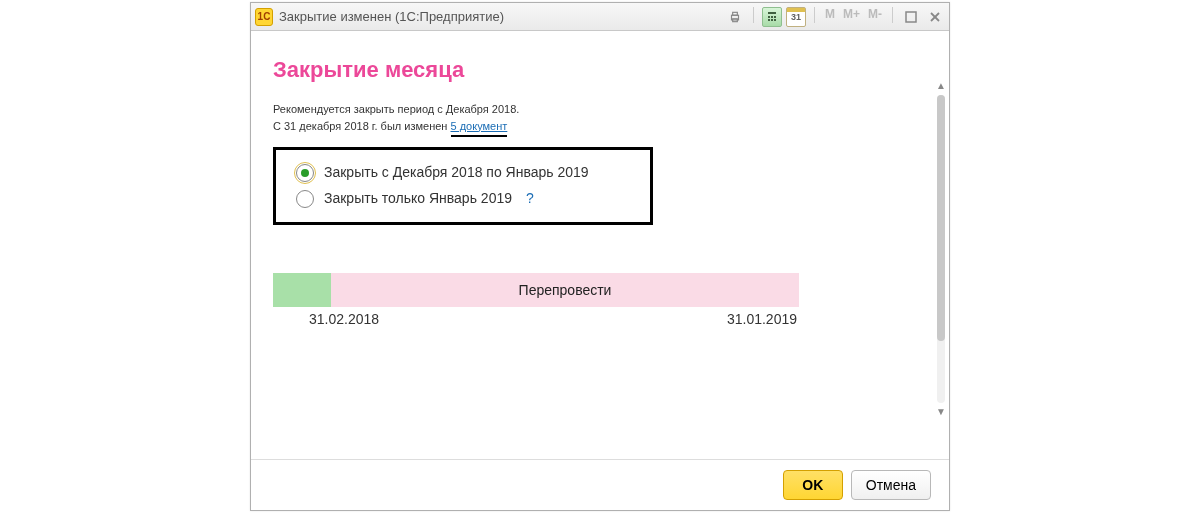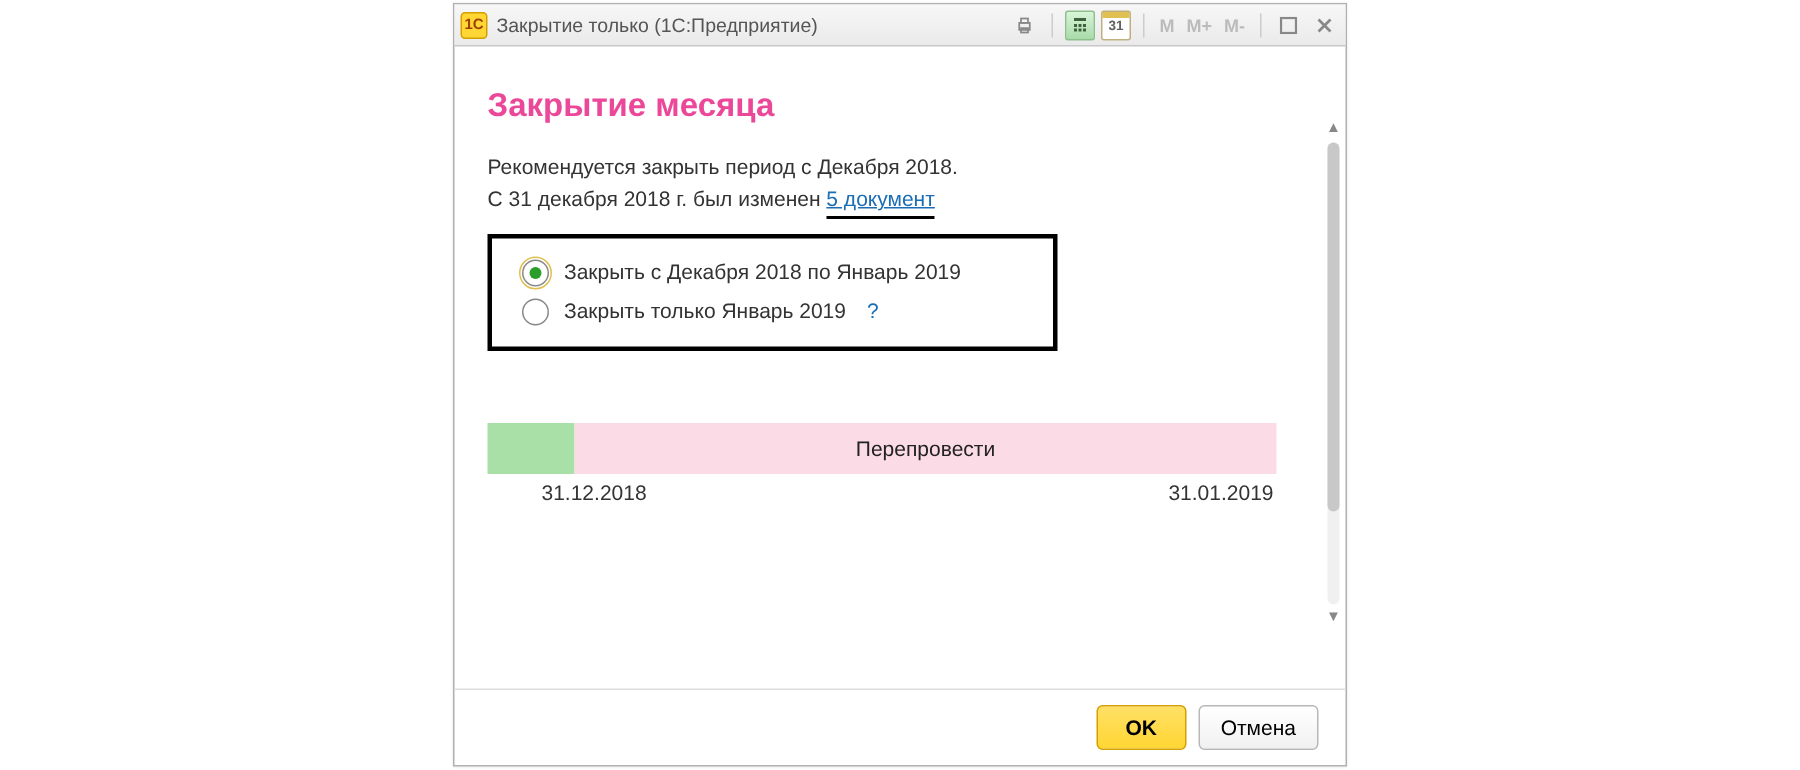--- a/index.html
+++ b/index.html
@@ -8,21 +8,21 @@
     padding: 0;
     font-family: Arial, sans-serif;
     background: #fff;
     width: 1200px;
     height: 513px;
     display: flex;
     align-items: center;
     justify-content: center;
   }
   .window {
-    width: 596px;
+    width: 700px;
     border: 1px solid #b0b0b0;
     background: #fff;
     box-shadow: 0 0 2px rgba(0,0,0,0.1);
   }
   .titlebar {
     height: 28px;
     background: linear-gradient(#f7f7f7, #eaeaea);
     border-bottom: 1px solid #c8c8c8;
     display: flex;
     align-items: center;
@@ -34,21 +34,21 @@
     width: 18px; height: 18px;
     background: #ffd633;
     border: 1px solid #d4a000;
     border-radius: 3px;
     display: flex; align-items: center; justify-content: center;
     font-size: 10px; font-weight: bold; color: #a04000;
     margin-right: 6px;
   }
   .titlebar .title-text { flex: 0 0 auto; }
   .titlebar .spacer { flex: 1; }
-  .titlebar .tb-icons { display: flex; align-items: center; gap: 4px; }
+  .titlebar .tb-icons { display: flex; gap: 4px; }
   .tb-icon {
     width: 20px; height: 20px;
     display: flex; align-items: center; justify-content: center;
     color: #888;
     font-size: 12px;
     border-radius: 2px;
   }
   .tb-icon.print svg { width: 14px; height: 14px; }
   .tb-icon.calc {
     background: linear-gradient(#d8f5d8,#a8dba8);
@@ -74,21 +74,21 @@
     position: relative;
     height: 428px;
   }
   .content h1 {
     font-size: 22px;
     font-weight: bold;
     margin: 8px 0 18px 0;
     color: #ec4899;
   }
   .recommend {
-    font-size: 14px;
+    font-size: 11px;
     color: #333;
     line-height: 1.5;
   }
   .recommend a {
     color: #1b6db5;
     text-decoration: underline;
   }
   .underline-hl {
     display:inline-block;
     border-bottom: 2px solid #000;
@@ -197,21 +197,21 @@
     font-weight:bold;
   }
 </style>
 </head>
 <body>
 
 <div class="window">
 
   <div class="titlebar">
     <div class="app-logo">1C</div>
-    <span class="title-text">Закрытие только  (1С:Предприятие)</span>
+    <span class="title-text">Закрытие изменен  (1С:Предприятие)</span>
     <span class="spacer"></span>
     <div class="tb-icons">
       <span class="tb-icon print">
         <svg viewBox="0 0 24 24" fill="none" stroke="#888" stroke-width="2">
             <rect x="6" y="9" width="12" height="8"></rect>
             <rect x="8" y="4" width="8" height="5"></rect>
             <rect x="8" y="15" width="8" height="5"></rect>
           </svg>
       </span>
       <span class="tb-sep"></span>
@@ -269,21 +269,21 @@
         <span class="help-q">?</span>
       </div>
     </div>
 
     <div class="progress-wrap">
       <div class="progress-bar">
         <div class="seg-green"></div>
         <div class="seg-pink">Перепровести</div>
       </div>
       <div class="dates-row">
-        <span>31.12.2018</span>
+        <span>31.02.2018</span>
         <span>31.01.2019</span>
       </div>
     </div>
 
     <div class="scroll-arrow up">▲</div>
     <div class="scrollbar">
       <div class="scroll-thumb"></div>
     </div>
     <div class="scroll-arrow down">▼</div>
   </div>

